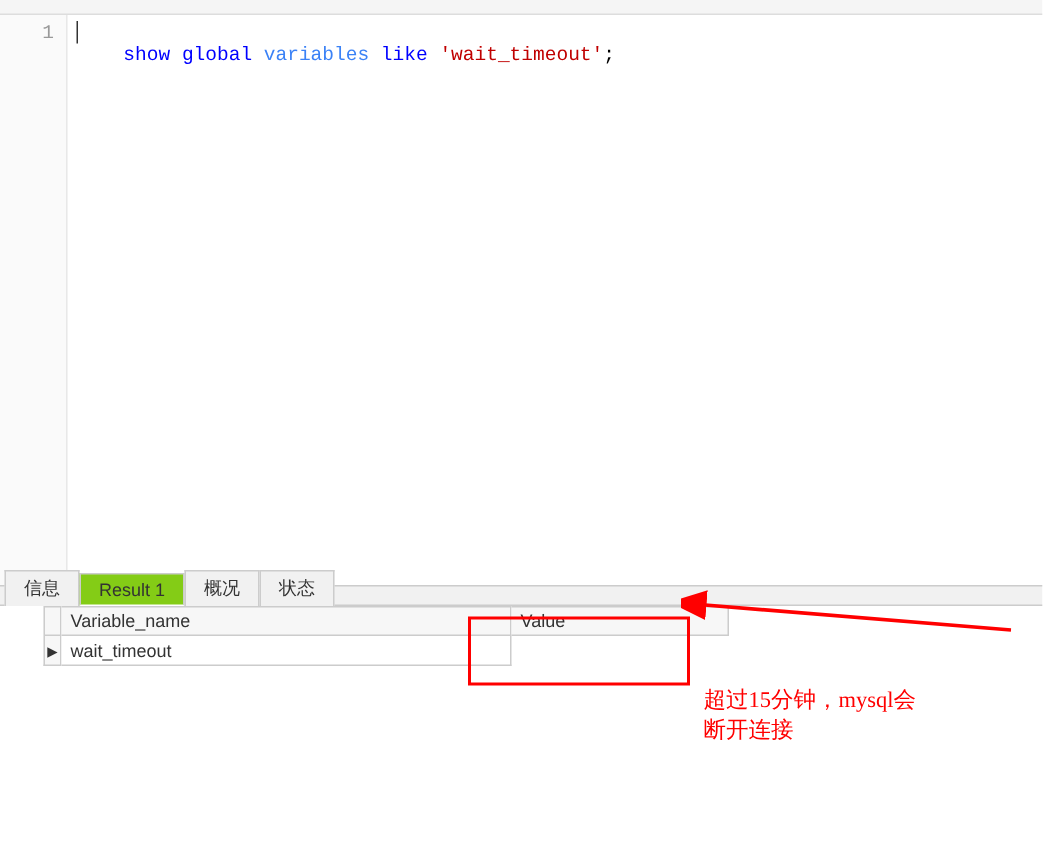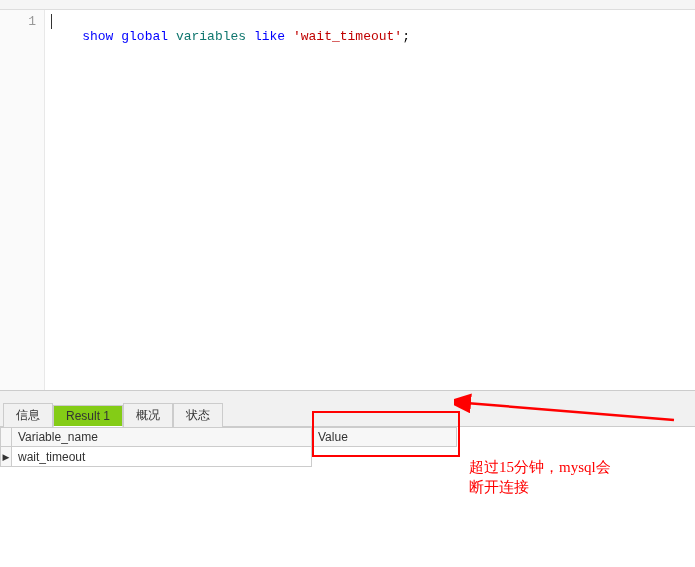--- a/index.html
+++ b/index.html
@@ -40,57 +40,58 @@
     padding: 4px 6px;
     font-family: Consolas, "Courier New", monospace;
     font-size: 13px;
     white-space: pre;
     position: relative;
   }
   .code-line {
     display: inline;
   }
   .kw { color: #0000ff; }
-  .ident { color: #0f766e; }
+  .ident { color: #3b82f6; }
   .str { color: #c00000; }
   .punct { color: #000; }
   .cursor-bar {
     position: absolute;
     left: 6px;
     top: 4px;
     width: 1px;
     height: 15px;
     background: #333;
   }
   .tabs-bar {
     display: flex;
     align-items: flex-end;
     background: #f1f1f1;
     border-top: 1px solid #ccc;
     border-bottom: 1px solid #ccc;
-    height: 37px;
+    height: 14px;
     padding-left: 3px;
   }
   .tab {
     padding: 3px 12px;
     border: 1px solid #ccc;
     border-bottom: none;
     background: #f1f1f1;
     margin-right: 0px;
     margin-bottom: -1px;
     font-size: 12px;
     color: #333;
     cursor: pointer;
   }
   .tab.active {
     background: #84cc16;
     border-bottom: 1px solid #fff;
   }
   .results-grid {
     position: relative;
+    padding-left: 29px;
   }
   .grid-row {
     display: flex;
     height: 20px;
   }
   .row-selector {
     width: 12px;
     border: 1px solid #ccc;
     border-top: none;
     background: #f7f7f7;

